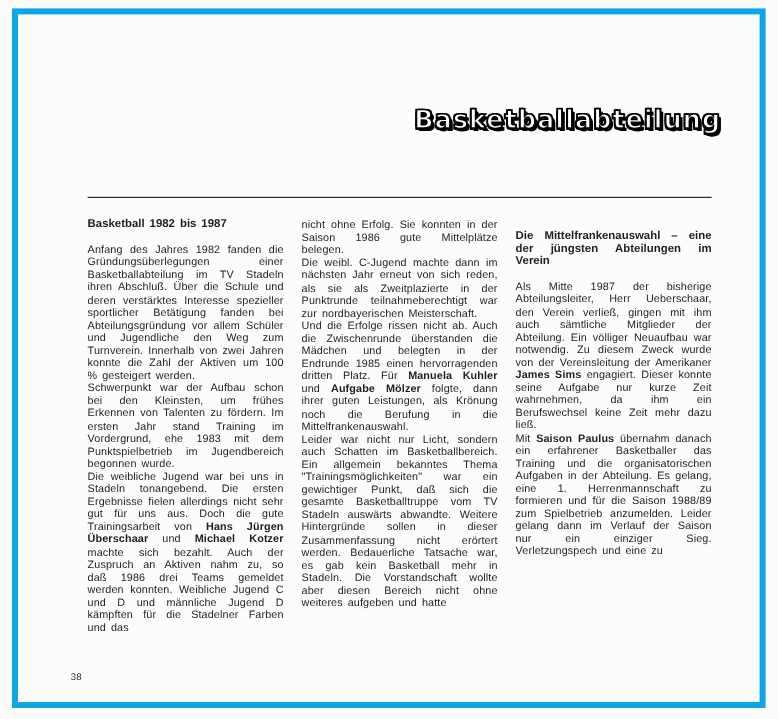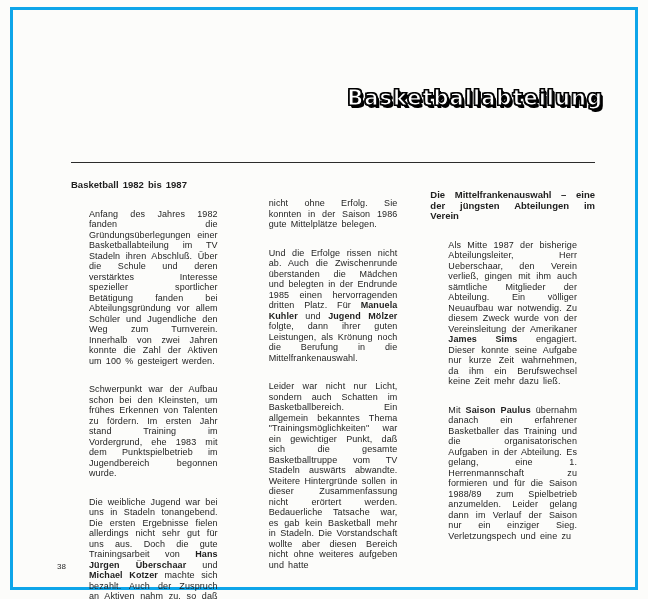--- a/index.html
+++ b/index.html
@@ -11,21 +11,21 @@
     height: 599px;
     position: relative;
     background: #fcfcfa;
     font-family: "Liberation Sans", "DejaVu Sans", sans-serif;
     color: #1e1e1e;
     overflow: hidden;
   }
   .frame {
     position: absolute;
     left: 10px; top: 7px; right: 10px; bottom: 9px;
-    border: 3px solid #0ea5e9;
+    border: 5px solid #0ea5e9;
     background: #fcfcfa;
   }
   .title {
     position: absolute;
     top: 76px;
     right: 32px;
     margin: 0;
     font-family: "DejaVu Sans", sans-serif;
     font-size: 21px;
     font-weight: bold;
@@ -57,21 +57,21 @@
     left: 58px;
     right: 40px;
     display: flex;
     gap: 15px;
   }
   .col {
     flex: 1 1 0;
     min-width: 0;
   }
   .col p {
-    margin: 18px;
+    margin: 0;
     font-size: 9px;
     line-height: 10.5px;
     text-align: justify;
     letter-spacing: 0.1px;
     word-spacing: 1.5px;
     hyphens: auto;
   }
   .col h2 {
     margin: 0 0 10px 0;
     font-size: 9.5px;
@@ -105,21 +105,22 @@
 
   <div class="columns" id="columns">
       <div class="col">
         <h2><span class="b">Basketball 1982 bis 1987</span></h2>
         <p><span>Anfang des Jahres 1982 fanden die Gründungsüberlegungen einer Basketballabteilung im TV Stadeln ihren Abschluß. Über die Schule und deren verstärktes Interesse spezieller sportlicher Betätigung fanden bei Abteilungsgründung vor allem Schüler und Jugendliche den Weg zum Turnverein. Innerhalb von zwei Jahren konnte die Zahl der Aktiven um 100 % gesteigert werden.</span></p>
         <p><span>Schwerpunkt war der Aufbau schon bei den Kleinsten, um frühes Erkennen von Talenten zu fördern. Im ersten Jahr stand Training im Vordergrund, ehe 1983 mit dem Punktspielbetrieb im Jugendbereich begonnen wurde.</span></p>
         <p><span>Die weibliche Jugend war bei uns in Stadeln tonangebend. Die ersten Ergebnisse fielen allerdings nicht sehr gut für uns aus. Doch die gute Trainingsarbeit von </span><span class="b">Hans Jürgen Überschaar</span><span> und </span><span class="b">Michael Kotzer</span><span> machte sich bezahlt. Auch der Zuspruch an Aktiven nahm zu, so daß 1986 drei Teams gemeldet werden konnten. Weibliche Jugend C und D und männliche Jugend D kämpften für die Stadelner Farben und das</span></p>
       </div>
       <div class="col">
         <p><span>nicht ohne Erfolg. Sie konnten in der Saison 1986 gute Mittelplätze belegen.</span></p>
-        <p><span>Und die Erfolge rissen nicht ab. Auch die Zwischenrunde überstanden die Mädchen und belegten in der Endrunde 1985 einen hervorragenden dritten Platz. Für </span><span class="b">Manuela Kuhler</span><span> und </span><span class="b">Jugend Mölzer</span><span> folgte, dann ihrer guten Leistungen, als Krönung noch die Berufung in die Mittelfrankenauswahl.</span></p>
+        <p><span>Die weibl. C-Jugend machte dann im nächsten Jahr erneut von sich reden, als sie als Zweitplazierte in der Punktrunde teilnahmeberechtigt war zur nordbayerischen Meisterschaft.</span></p>
+        <p><span>Und die Erfolge rissen nicht ab. Auch die Zwischenrunde überstanden die Mädchen und belegten in der Endrunde 1985 einen hervorragenden dritten Platz. Für </span><span class="b">Manuela Kuhler</span><span> und </span><span class="b">Aufgabe Mölzer</span><span> folgte, dann ihrer guten Leistungen, als Krönung noch die Berufung in die Mittelfrankenauswahl.</span></p>
         <p><span>Leider war nicht nur Licht, sondern auch Schatten im Basketballbereich. Ein allgemein bekanntes Thema "Trainingsmöglichkeiten" war ein gewichtiger Punkt, daß sich die gesamte Basketballtruppe vom TV Stadeln auswärts abwandte. Weitere Hintergründe sollen in dieser Zusammenfassung nicht erörtert werden. Bedauerliche Tatsache war, es gab kein Basketball mehr in Stadeln. Die Vorstandschaft wollte aber diesen Bereich nicht ohne weiteres aufgeben und hatte</span></p>
       </div>
       <div class="col">
         <h2 class="space-before"><span class="b">Die Mittelfrankenauswahl – eine der jüngsten Abteilungen im Verein</span></h2>
         <p><span>Als Mitte 1987 der bisherige Abteilungsleiter, Herr Ueberschaar, den Verein verließ, gingen mit ihm auch sämtliche Mitglieder der Abteilung. Ein völliger Neuaufbau war notwendig. Zu diesem Zweck wurde von der Vereinsleitung der Amerikaner </span><span class="b">James Sims</span><span> engagiert. Dieser konnte seine Aufgabe nur kurze Zeit wahrnehmen, da ihm ein Berufswechsel keine Zeit mehr dazu ließ.</span></p>
         <p><span>Mit </span><span class="b">Saison Paulus</span><span> übernahm danach ein erfahrener Basketballer das Training und die organisatorischen Aufgaben in der Abteilung. Es gelang, eine 1. Herrenmannschaft zu formieren und für die Saison 1988/89 zum Spielbetrieb anzumelden. Leider gelang dann im Verlauf der Saison nur ein einziger Sieg. Verletzungspech und eine zu</span></p>
       </div>
     </div>
 
   <div class="pagenum">38</div>

